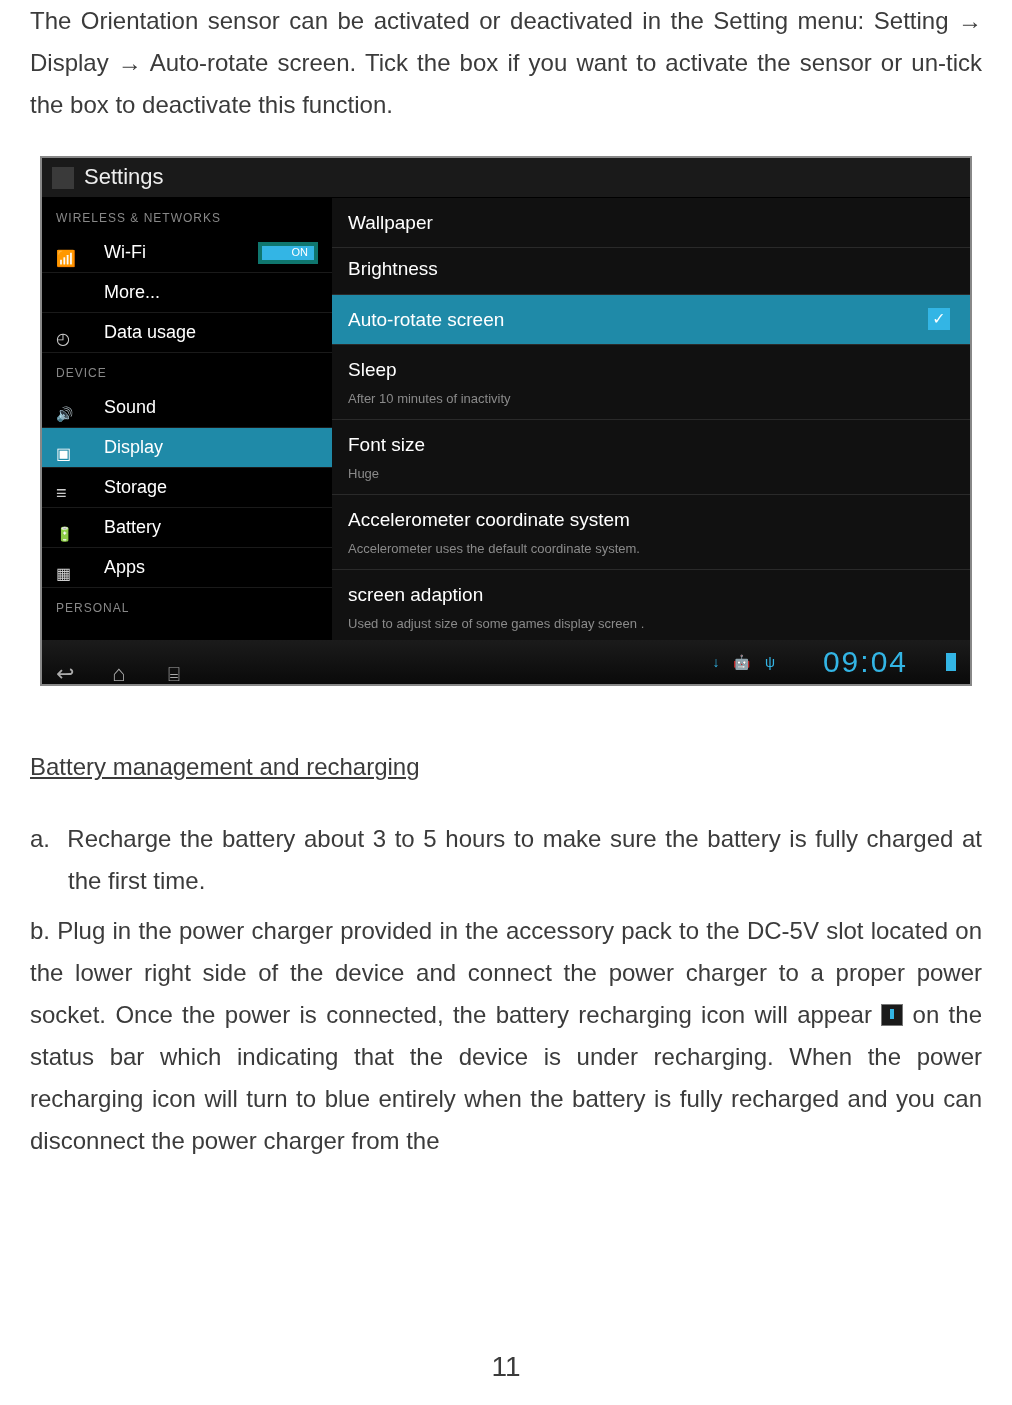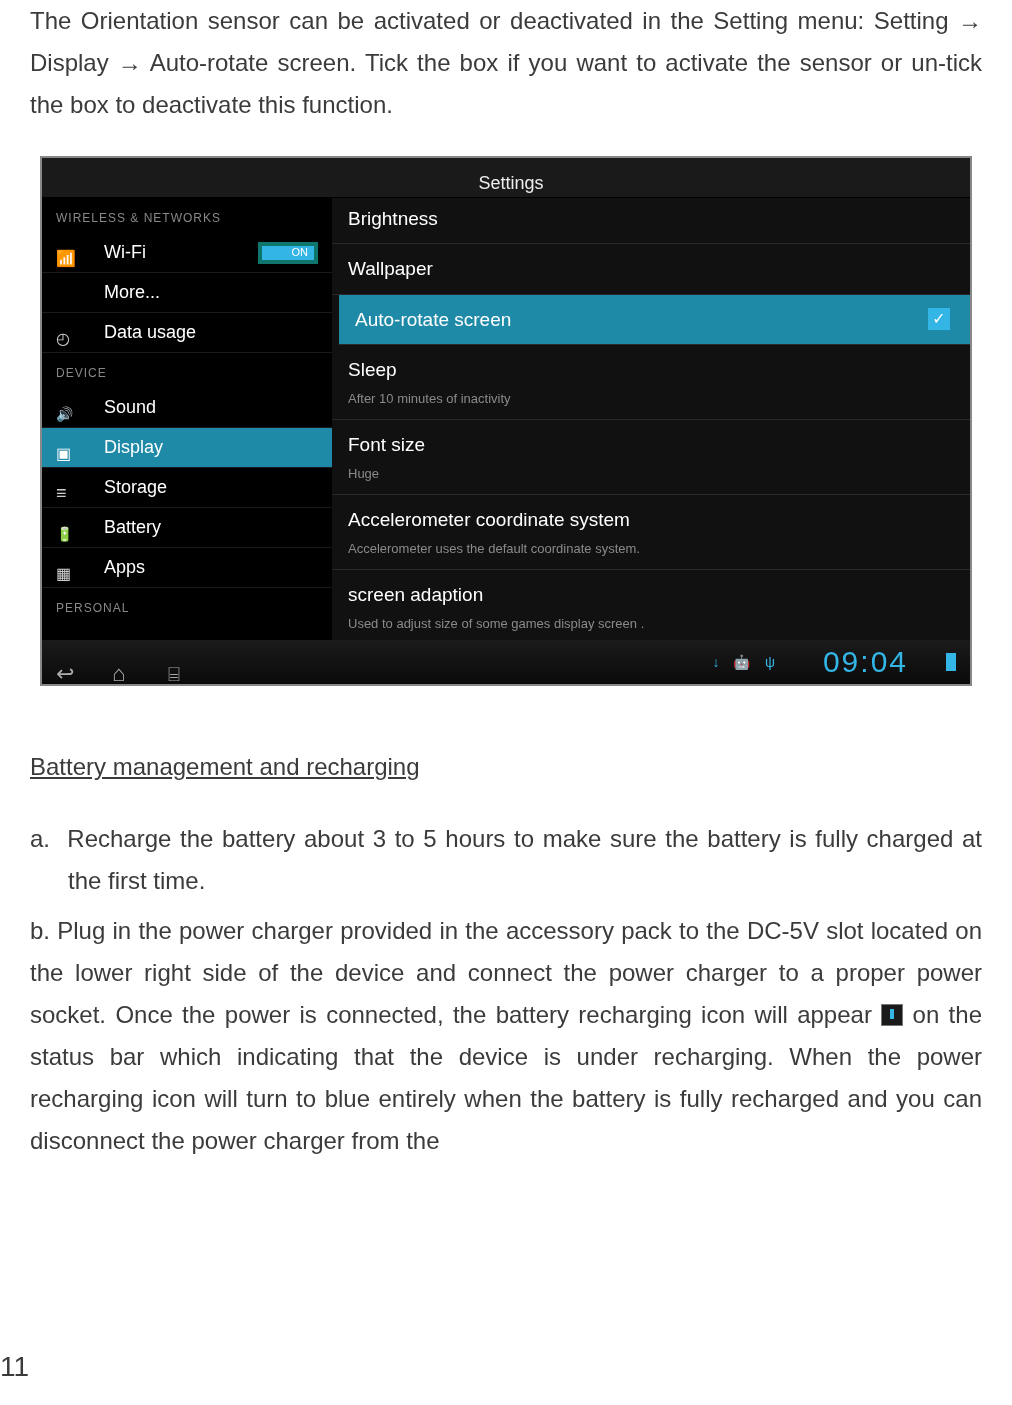--- a/index.html
+++ b/index.html
@@ -11,42 +11,41 @@
     color: #3b3b3b;
     font-size: 24px;
     line-height: 1.75;
     padding: 0 30px;
     position: relative;
   }
   .para { text-align: justify; margin-bottom: 20px; }
   .section-title { text-decoration: underline; margin: 60px 0 30px 0; }
   .list-item { margin-bottom: 8px; padding-left: 38px; text-indent: -38px; }
   .list-item-b { text-align: justify; }
-  .pagenum { position: absolute; bottom: 14px; left: 0; right: 0; text-align: left; font-size: 28px; }
+  .pagenum { position: absolute; bottom: 14px; left: 0; right: 0; text-align: center; font-size: 28px; }
   .inline-icon {
     display: inline-block; width: 22px; height: 22px;
     background: #1a1a1a; border: 1px solid #777;
     vertical-align: middle; position: relative; top: -2px;
   }
   .inline-icon::after {
     content: ""; position: absolute; top: 4px; left: 8px; width: 4px; height: 10px;
     background: #33b5e5;
   }
 
   
   .shot {
     width: 932px; height: 530px; margin: 30px auto 20px auto;
     background: #000; border: 2px solid #888; position: relative;
     font-family: "Segoe UI", Arial, sans-serif;
   }
   .shot-header {
-    height: 40px; background: #1a1a1a; color: #eee; font-size: 18px;
+    height: 40px; background: #1a1a1a; color: #eee; font-size: 22px;
     display: flex; align-items: center; padding-left: 10px; gap: 10px;
     border-bottom: 1px solid #000;
-    flex-direction: column;
   }
   .shot-header .gear {
     width: 22px; height: 22px; background: #3a3a3a; display: inline-block;
     position: relative;
   }
   .shot-body { position: absolute; top: 40px; bottom: 44px; left: 0; right: 0; display: flex; background: #000;}
   .sidebar { width: 290px; background: #000; color: #ccc; font-size: 17px; overflow: hidden;}
   .cat { color: #888; font-size: 12px; padding: 10px 14px 4px 14px; letter-spacing: 1px;}
   .sitem {
     height: 40px; display: flex; align-items: center; padding: 0 14px;
@@ -56,21 +55,21 @@
   .sitem.sel { background: #1f8aa8; }
   .sitem .toggle {
     margin-left: auto; width: 60px; height: 22px; background: #33b5e5;
     font-size: 11px; color: #fff; display: flex; align-items: center;
     justify-content: flex-end; padding-right: 6px; border: 4px solid #0f766e;
   }
   .mainpane { flex: 1; background: #111; color: #eee; overflow: hidden;}
   .mitem { padding: 8px 16px; border-bottom: 1px solid #2a2a2a; position: relative;}
   .mitem .mlabel { font-size: 19px; color: #fff; }
   .mitem .msub { font-size: 13px; color: #8a8a8a; margin-top: 2px;}
-  .mitem.highlight { background: #1f8aa8; margin-left: 7px; }
+  .mitem.highlight { background: #1f8aa8; }
   .mitem .chk {
     position: absolute; right: 20px; top: 50%; transform: translateY(-50%);
     width: 22px; height: 22px; border: 1px solid #777;
   }
   .mitem .chk.on { background: #33b5e5; border-color: #33b5e5; color: #fff;
     display: flex; align-items: center; justify-content: center; font-size: 16px;}
   .mitem.first .mlabel { margin-top: -4px; }
 
   .navbar {
     position: absolute; bottom: 0; left: 0; right: 0; height: 44px;
@@ -138,25 +137,25 @@
         <span class="sicon sicon-battery"></span>
         <span>Battery</span>
       </div>
       <div class="sitem">
         <span class="sicon sicon-apps"></span>
         <span>Apps</span>
       </div>
       <div class="cat">PERSONAL</div>
     </div>
     <div class="mainpane">
+      <div class="mitem">
+        <div class="mlabel">Wallpaper</div>
+      </div>
       <div class="mitem first">
         <div class="mlabel">Brightness</div>
-      </div>
-      <div class="mitem">
-        <div class="mlabel">Wallpaper</div>
       </div>
       <div class="mitem highlight">
         <div class="mlabel">Auto-rotate screen</div>
         <span class="chk on">✓</span>
       </div>
       <div class="mitem">
         <div class="mlabel">Sleep</div>
         <div class="msub">After 10 minutes of inactivity</div>
       </div>
       <div class="mitem">

